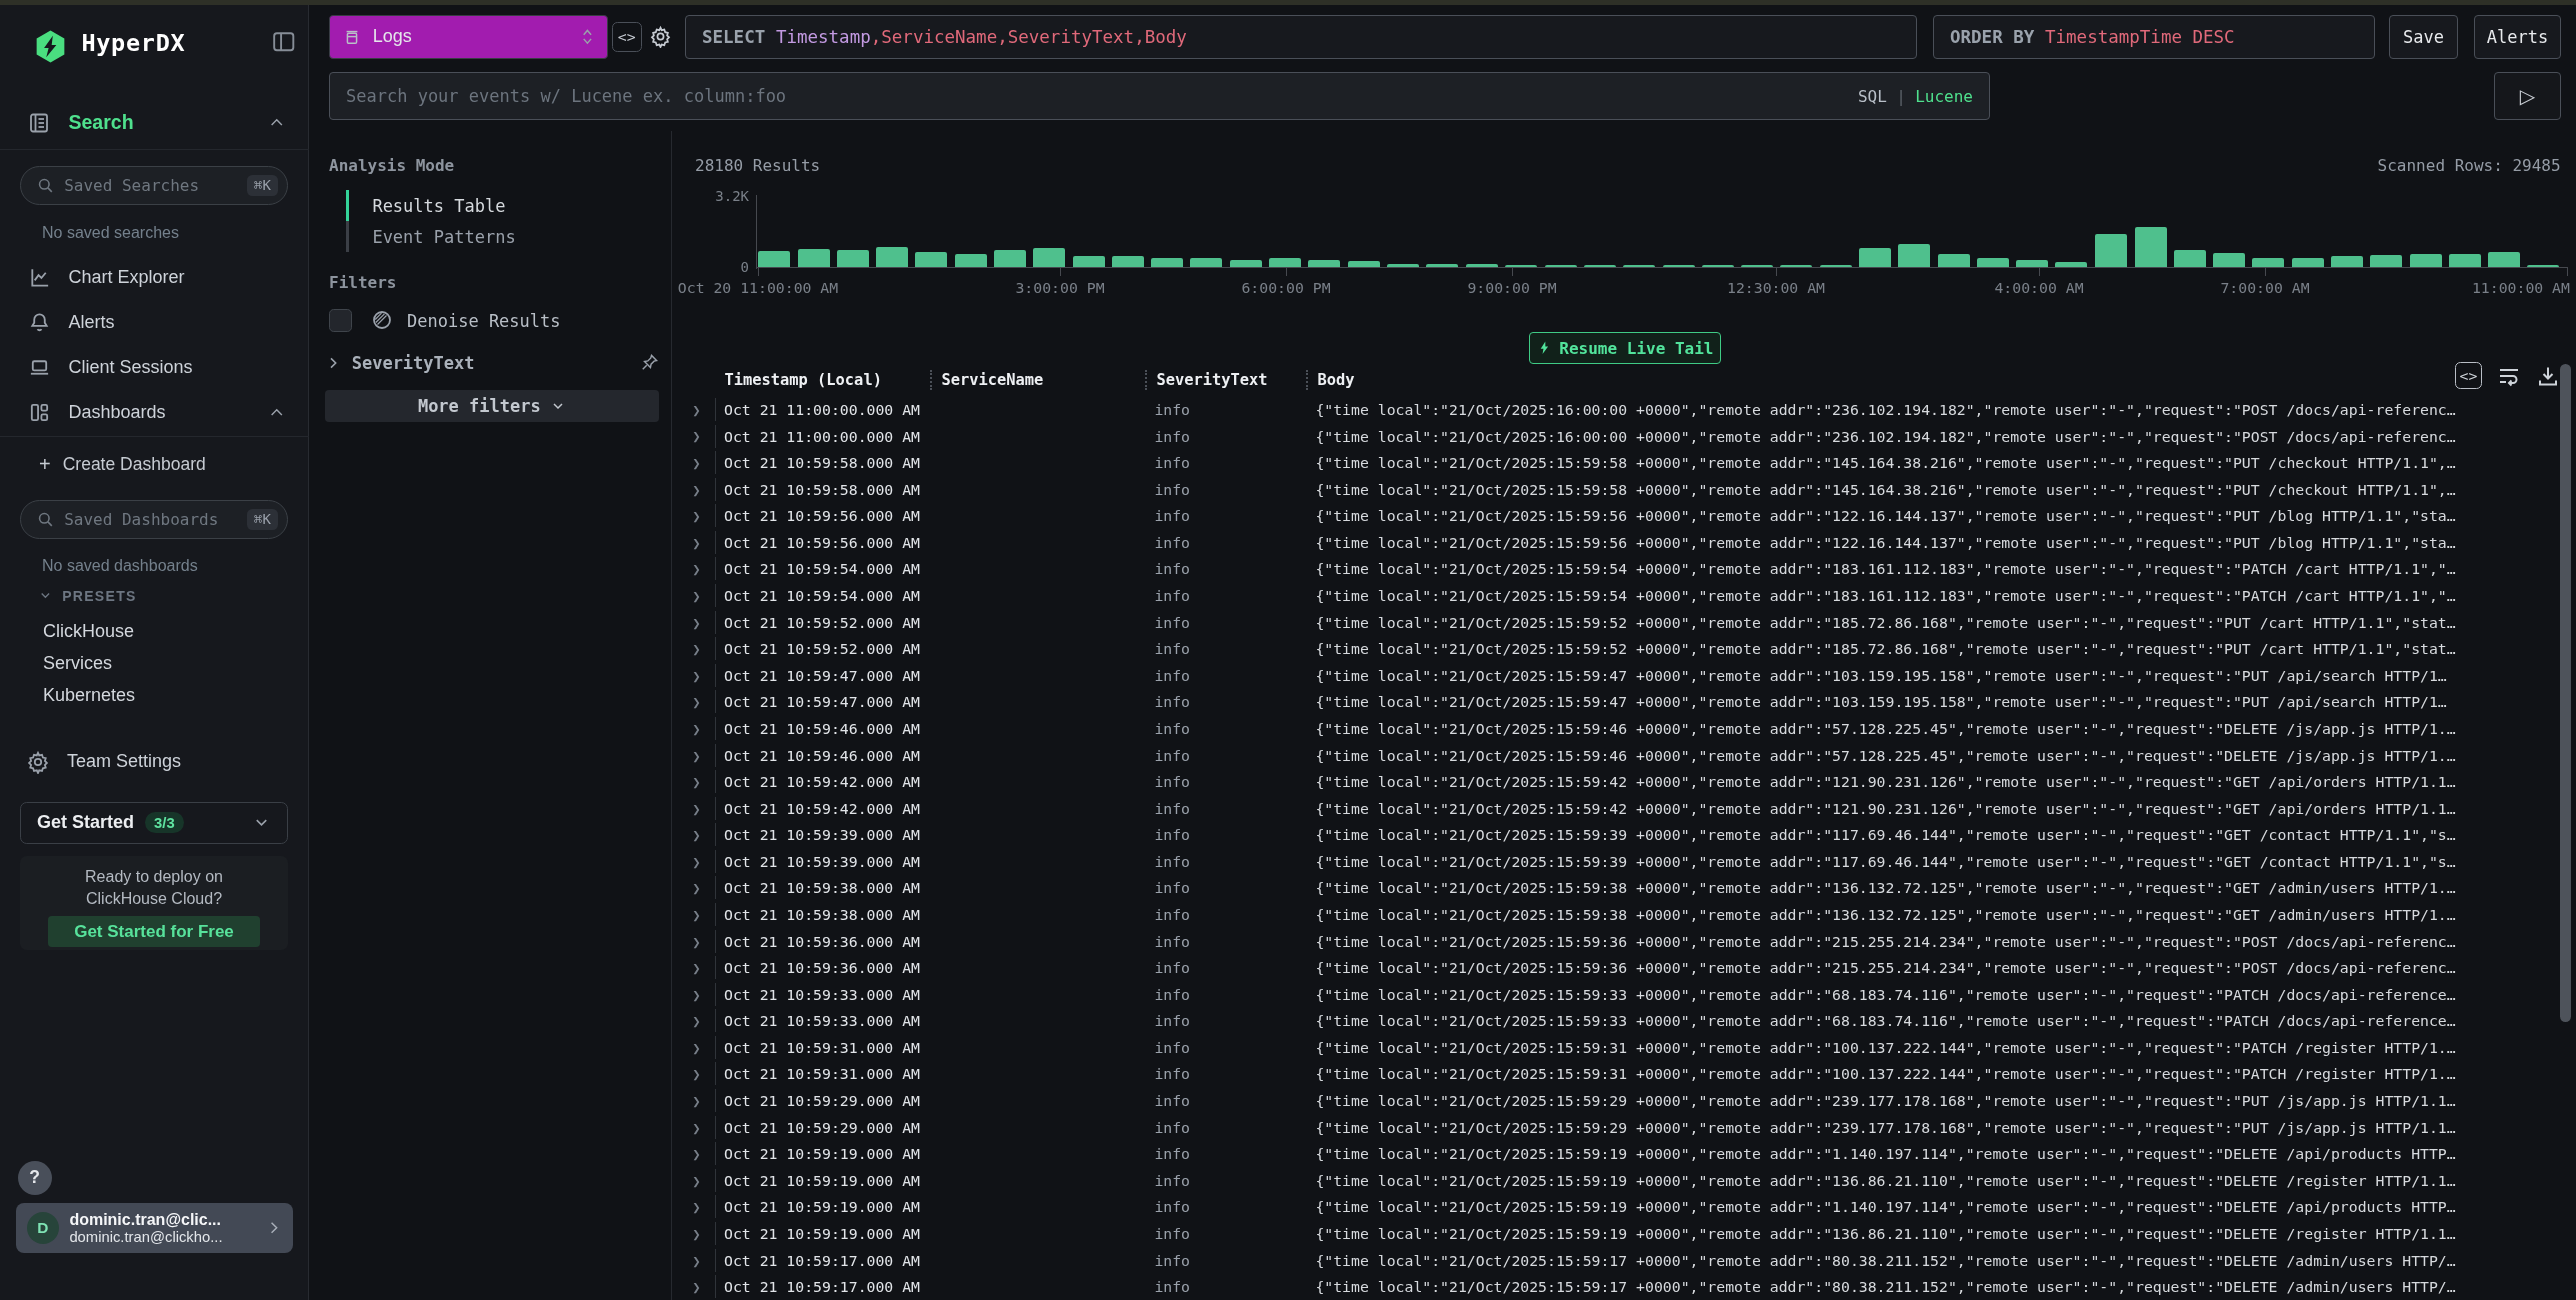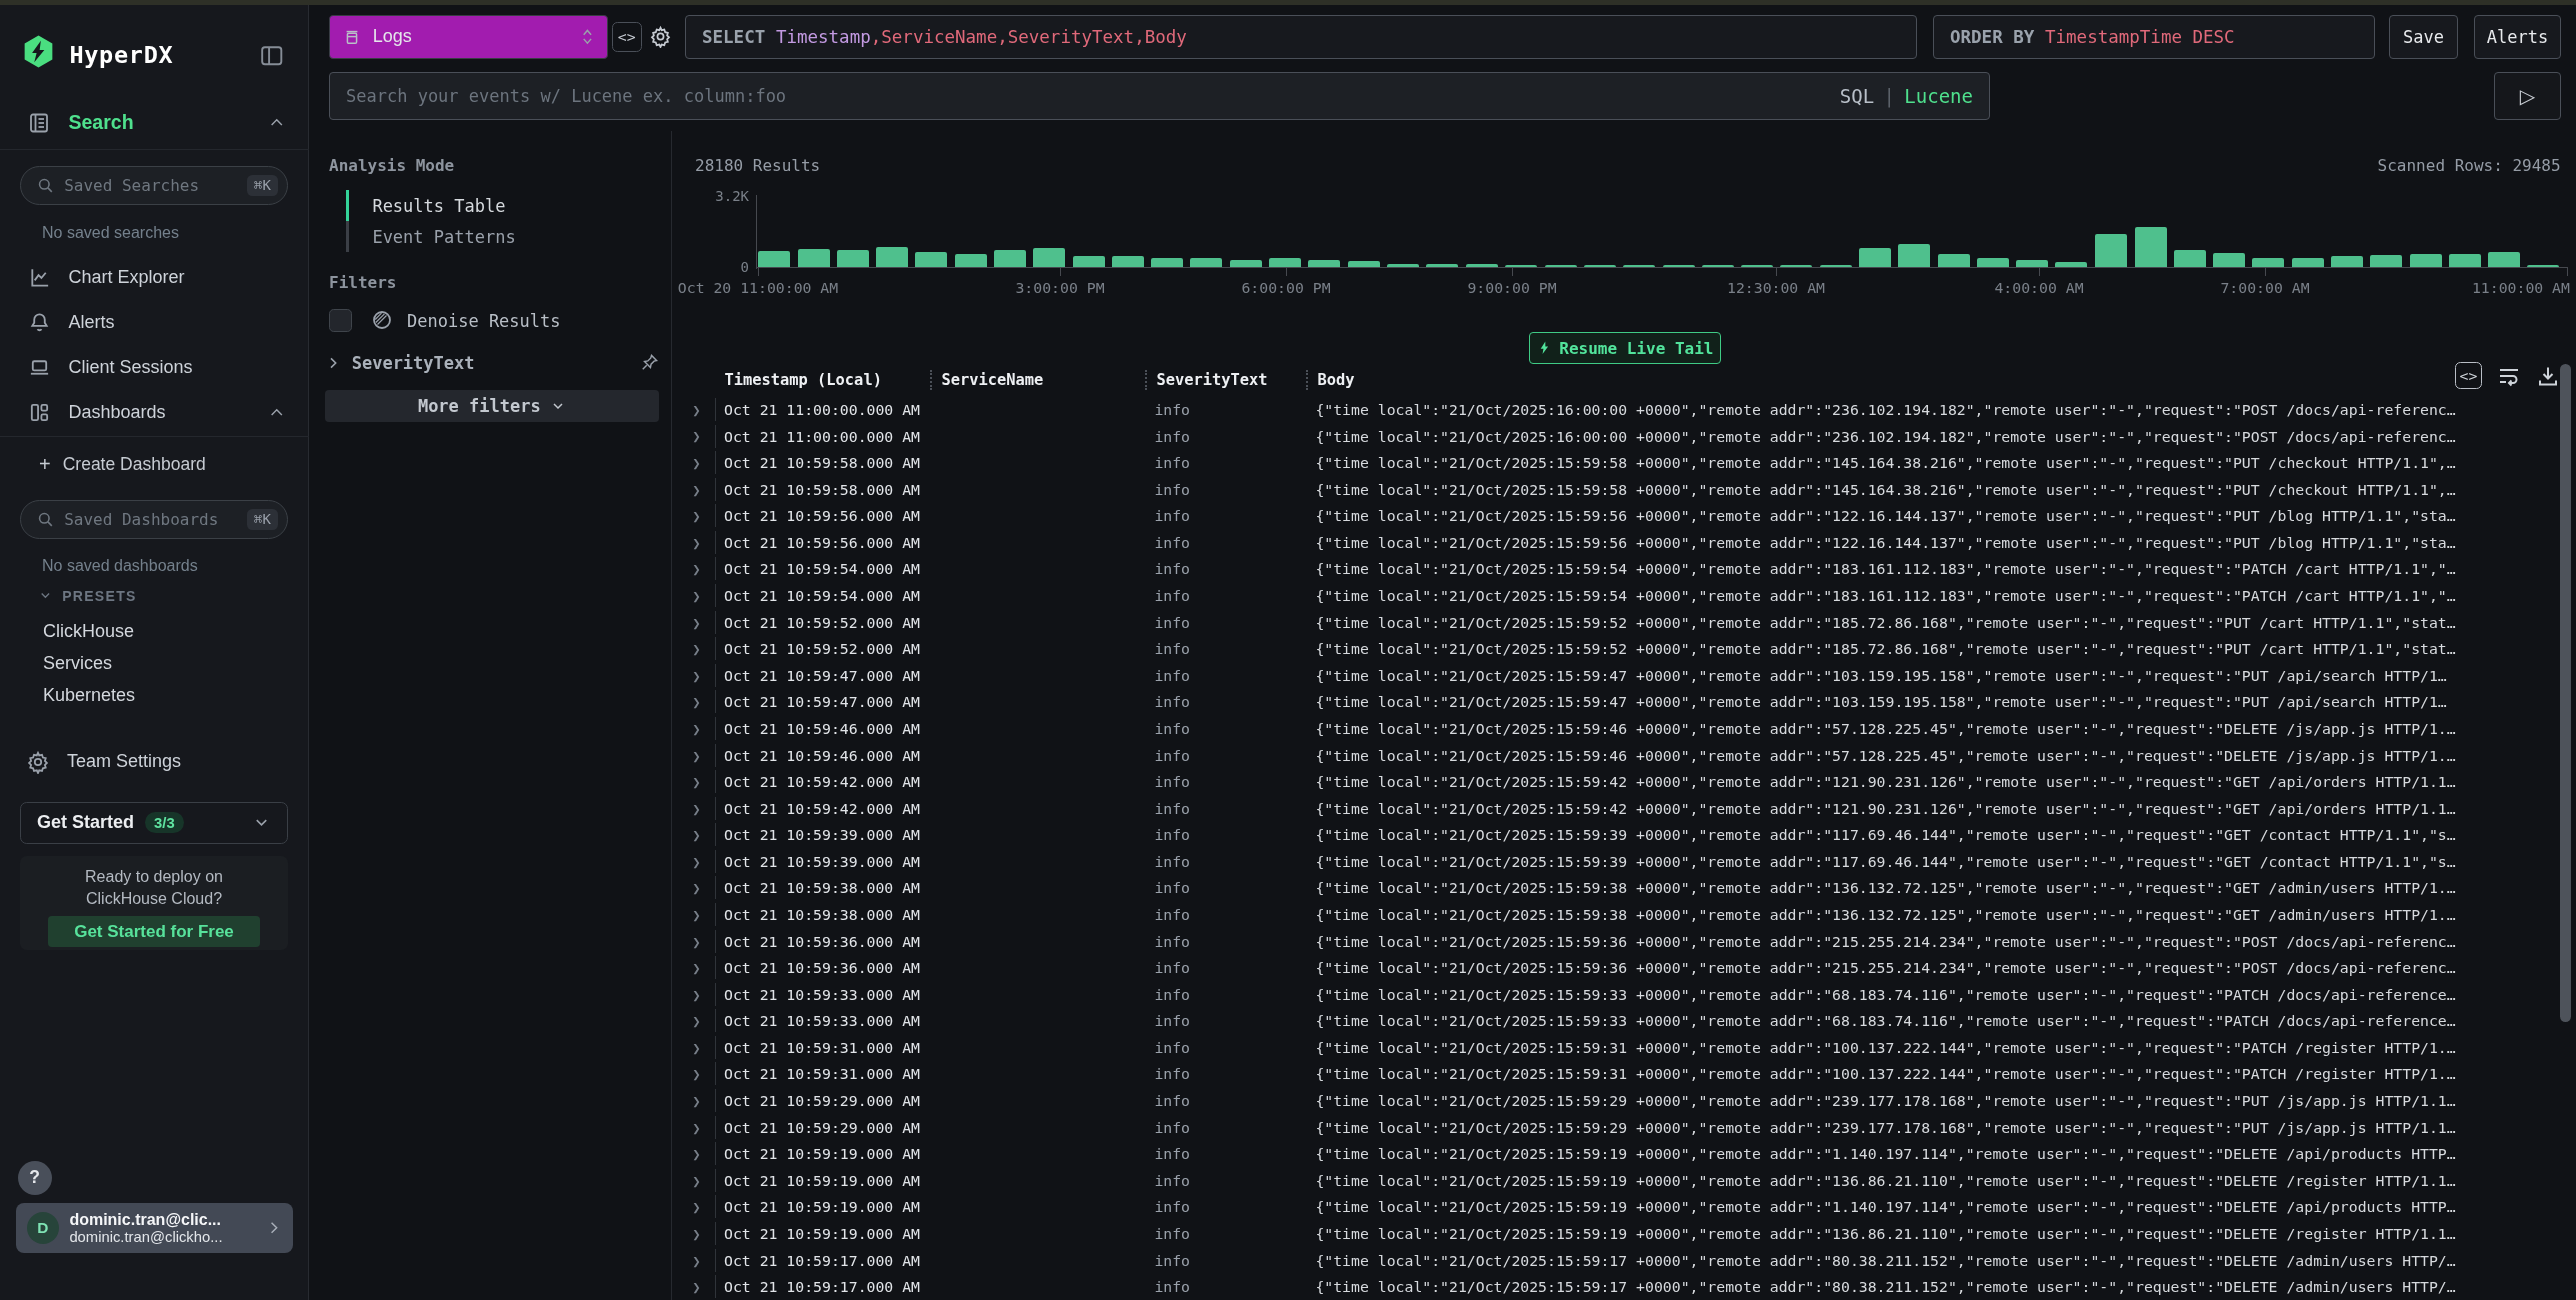--- a/index.html
+++ b/index.html
@@ -6,21 +6,21 @@
   html,body { background:#0b0c0e; }
   .app {
     position:relative; width:2576px; height:1301px; overflow:hidden;
     background:#101216; font-family:"Liberation Sans", sans-serif; color:#e7e9ec;
   }
   .topstrip { position:absolute; left:0; top:0; width:2576px; height:4.7px; background:#2e3027; }
 
   
   .sidebar { position:absolute; left:0; top:4.7px; width:309px; height:1296px;
     background:#16181d; border-right:0.7px solid #282b31; }
-  .logo-row { position:absolute; left:21px; top:24px; width:263px; height:40px; display:flex; align-items:flex-end; }
+  .logo-row { position:absolute; left:33px; top:24px; width:263px; height:40px; display:flex; align-items:flex-start; }
   .logo-text { font-family:"DejaVu Sans Mono", monospace; font-weight:bold; font-size:23.5px; margin-left:13.4px; color:#fff; letter-spacing:0.7px;}
   .panel-btn { margin-left:auto; color:#868d97; display:flex; }
   .sb-divider { position:absolute; left:0; width:309px; height:0.7px; background:#24272d; }
   .nav-row { position:absolute; left:0; width:308px; height:34px; display:flex; align-items:center; padding-left:27px; cursor:pointer; }
   .nav-row .lbl { font-size:18px; color:#ced3da; margin-left:17.5px; }
   .nav-row.hdr .lbl { font-weight:bold; font-size:19.5px; }
   .nav-row.active .lbl { color:#4fe08d; }
   .nav-ico { width:24px; display:flex; justify-content:center; color:#9aa1ab; }
   .nav-chev { margin-left:auto; margin-right:23px; color:#9aa1ab; display:flex;}
   .pill { position:absolute; left:20px; width:268px; height:39px; border:0.7px solid #3b4046; background:#1d2025;
@@ -70,21 +70,21 @@
   .fld-purple { color:#c39ae2; margin-left:10.7px;}
   .fld-red { color:#e0697a; }
   .orderby-box { left:1933px; top:14.8px; width:442px; height:44px; background:#17191e; border:0.7px solid #4a4f58;
     display:flex; align-items:center; padding:0 16px; font-family:"DejaVu Sans Mono", monospace; font-size:17.5px; cursor:text;}
   .tb-btn { position:absolute; top:14.8px; height:44px; background:#17191e; border:0.7px solid #4a4f58; border-radius:4px;
     display:flex; align-items:center; justify-content:center; font-family:"DejaVu Sans Mono", monospace; font-size:17px;
     color:#e8eaed; cursor:pointer;}
   .search-box { left:329px; top:72px; width:1661px; height:48px; background:#1d2025; border:0.7px solid #4a4f58;
     display:flex; align-items:center; padding:0 16px; cursor:text;}
   .search-ph { font-family:"DejaVu Sans Mono", monospace; font-size:17px; color:#6c747e; }
-  .lang-toggle { margin-left:auto; font-family:"DejaVu Sans Mono", monospace; font-size:19px; display:flex; gap:9.4px; align-items:center;}
+  .lang-toggle { margin-left:auto; font-family:"DejaVu Sans Mono", monospace; font-size:16px; display:flex; gap:9.4px; align-items:center;}
   .lang-sql { color:#b9c0c9; cursor:pointer;}
   .lang-sep { color:#5b6169; }
   .lang-lucene { color:#4fe08d; cursor:pointer;}
   .date-box { left:2007px; top:72px; width:471px; height:48px; background:#1d2025; border:0.7px solid #383d44;
     display:flex; align-items:center; padding:0 16px; cursor:pointer;}
   .date-txt { font-family:"DejaVu Sans Mono", monospace; font-size:17px; color:#dfe2e6; margin-left:13.4px;}
   .play-btn { left:2494px; top:72px; width:67px; height:48px; border:0.7px solid #4a4f58; background:#15171b;
     display:flex; align-items:center; justify-content:center; color:#c8cdd3; font-size:20px; cursor:pointer;}
 
   

